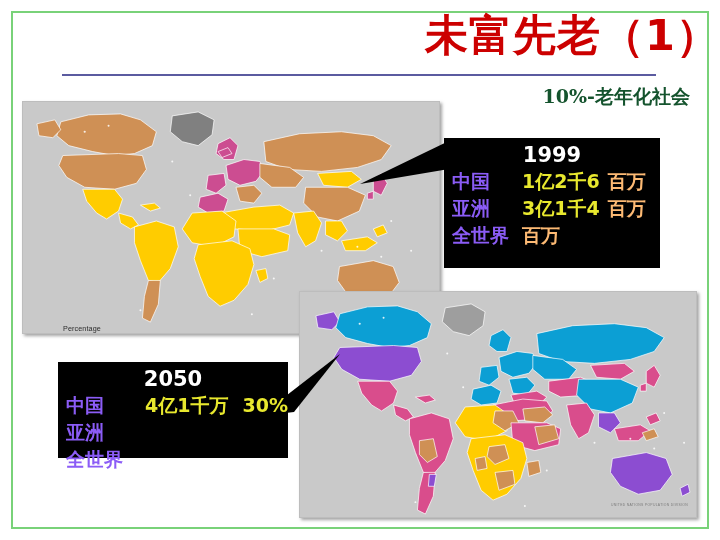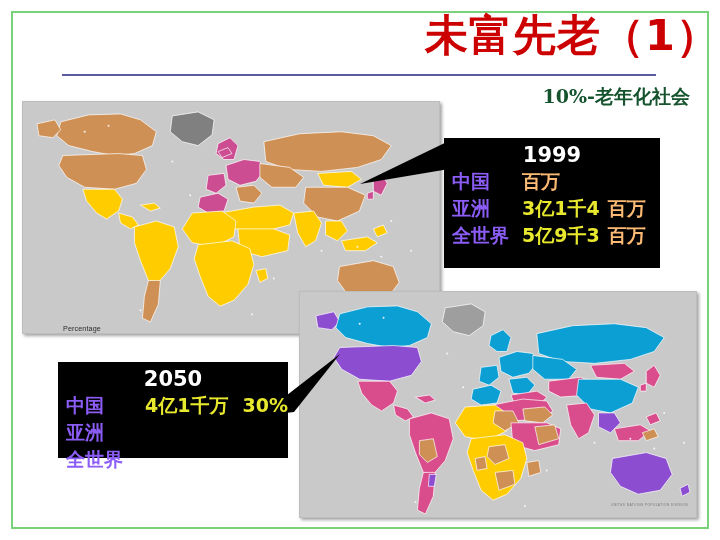--- a/index.html
+++ b/index.html
@@ -264,30 +264,30 @@
     <polygon points="0,56 95,10 95,40" fill="#000000"></polygon>
   </svg>
   <svg id="arrow2" class="arrow" viewBox="0 0 100 90">
     <polygon points="90,2 10,64 44,60" fill="#000000"></polygon>
   </svg>
 
   <div id="box1999" class="callout">
     <div class="cb-year">1999</div>
     <div class="cb-row">
       <span class="cb-lbl">中国</span>
+      <span class="cb-val">1亿2千6</span>
       <span class="cb-val cb-unit">百万</span>
     </div>
     <div class="cb-row">
       <span class="cb-lbl">亚洲</span>
       <span class="cb-val">3亿1千4</span>
       <span class="cb-val cb-unit">百万</span>
     </div>
     <div class="cb-row">
       <span class="cb-lbl">全世界</span>
-      <span class="cb-val">5亿9千3</span>
       <span class="cb-val cb-unit">百万</span>
     </div>
   </div>
 
   <div id="box2050" class="callout">
     <div class="cb-year">2050</div>
     <div class="cb-row">
       <span class="cb-lbl">中国</span>
       <span class="cb-val">4亿1千万</span>
       <span class="cb-val cb-pct">30%</span>

